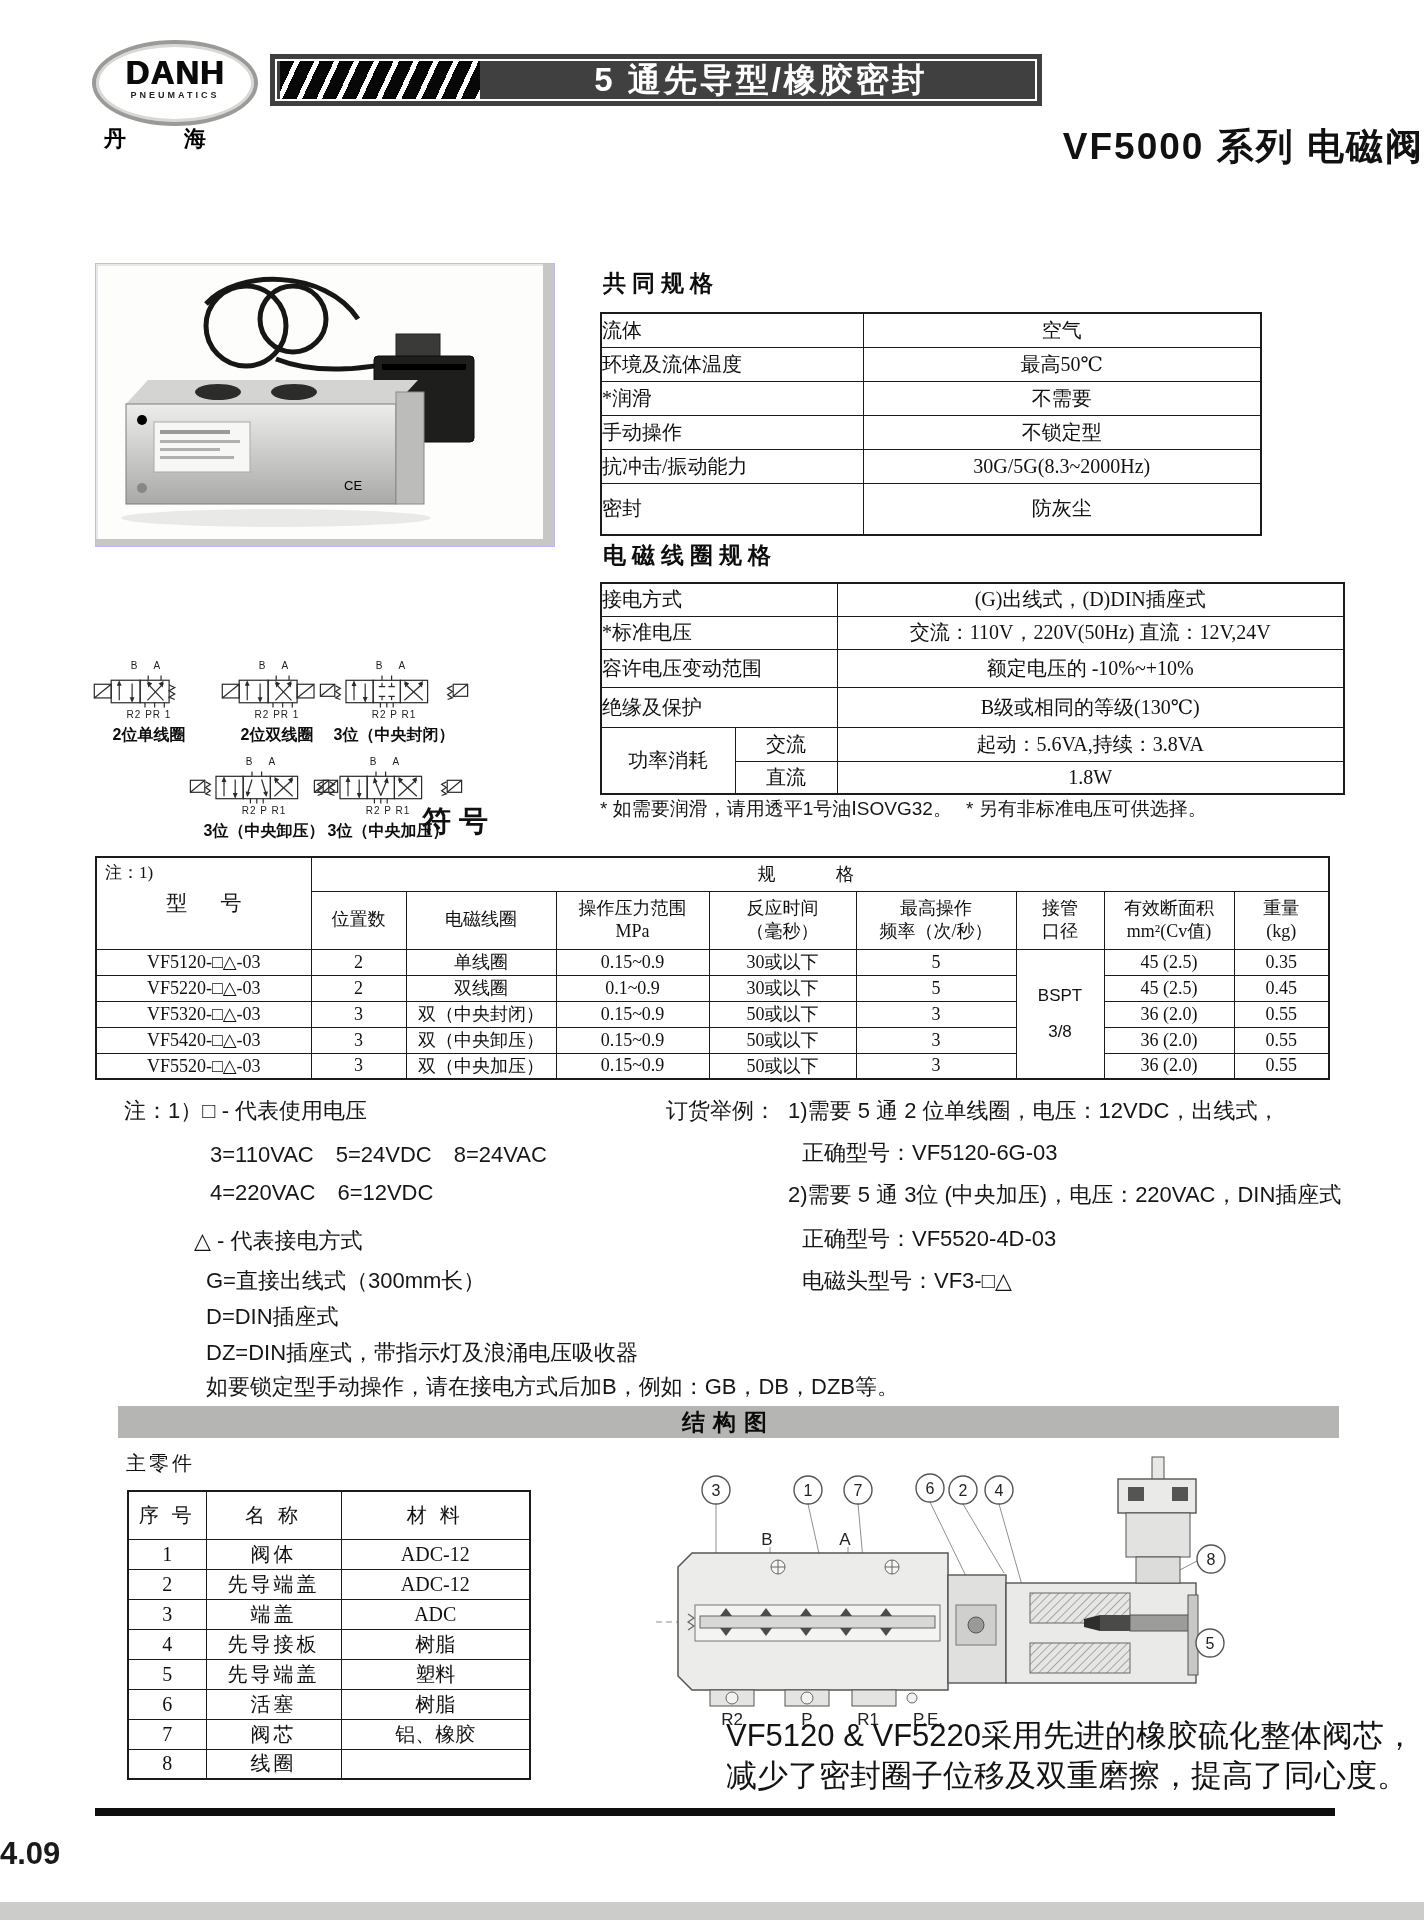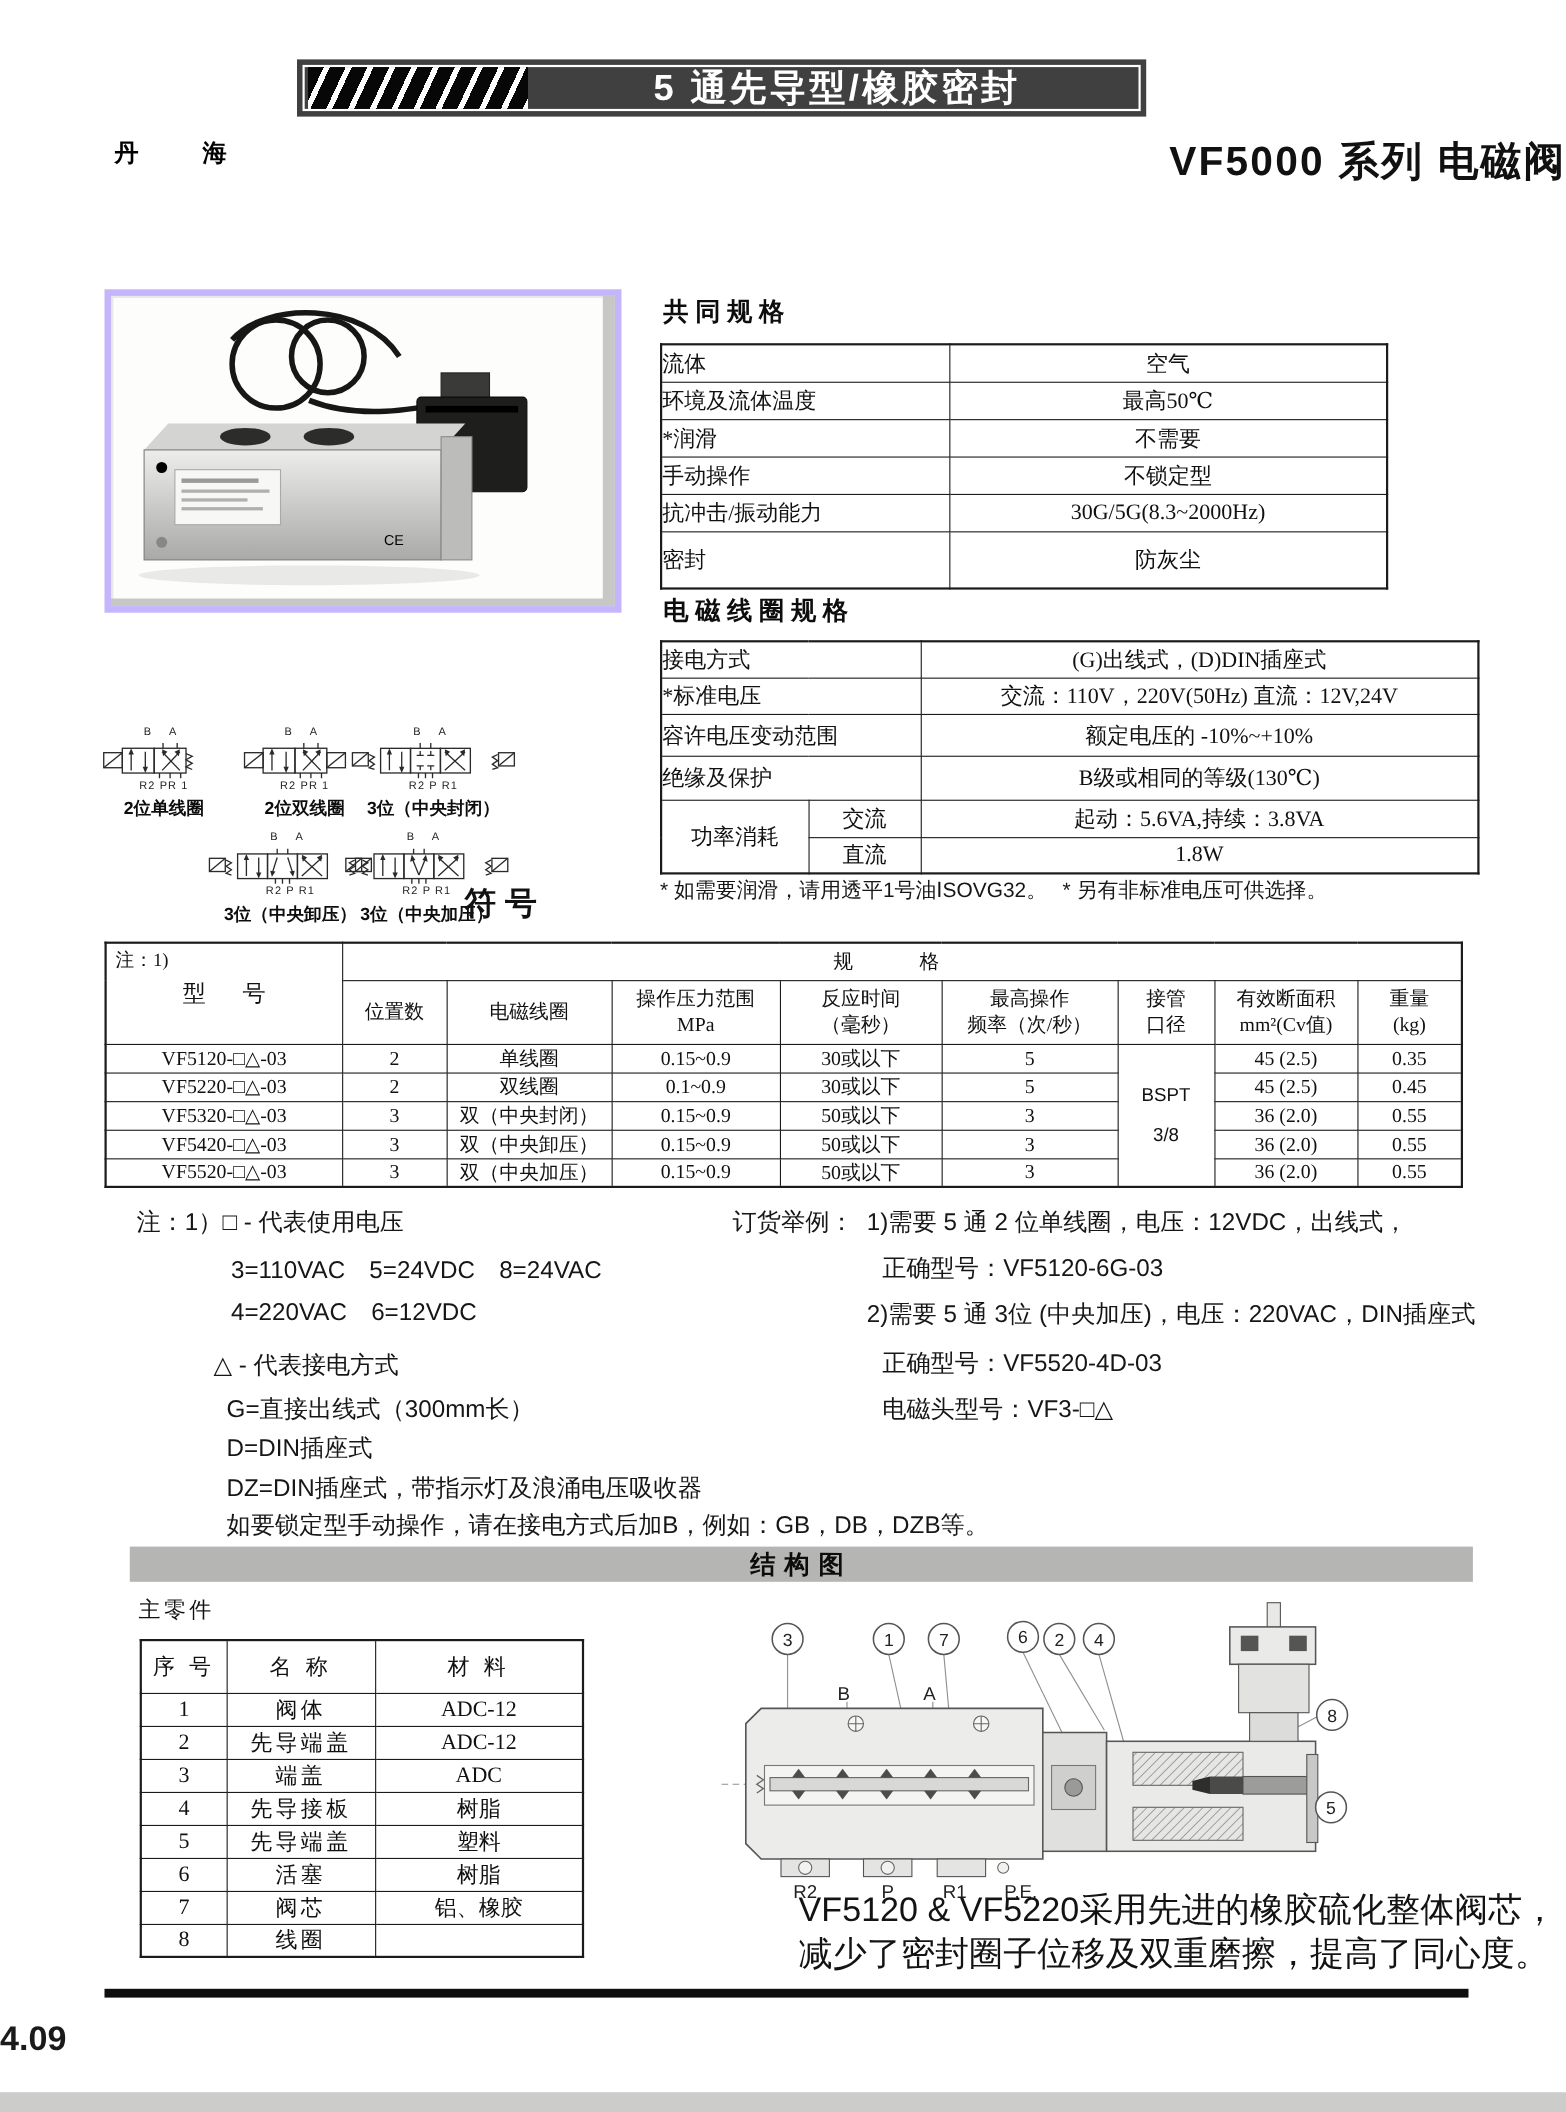--- a/index.html
+++ b/index.html
@@ -47,28 +47,32 @@
   .fnote{position:absolute;font-size:19px;font-weight:400;color:#161616;white-space:nowrap;}
   
   .gray-banner{position:absolute;left:118px;top:1406px;width:1221px;height:32px;background:#b5b5b3;
       text-align:center;line-height:32px;font-size:23px;font-weight:bold;letter-spacing:8px;color:#0c0c0c;}
   .parts-h{position:absolute;left:126px;top:1450px;font-size:20px;font-weight:normal;letter-spacing:3px;}
   .caption{position:absolute;left:678px;top:1716px;font-size:31px;color:#131313;line-height:40px;white-space:nowrap;margin-left:48px;}
   .caption span{display:block;}
   .divider{position:absolute;left:95px;top:1808px;width:1240px;height:8px;background:#0e0e0e;}
   .pagenum{position:absolute;left:0;top:1836px;width:1424px;font-size:31px;font-weight:bold;color:#1a1a1a;}
   .bottomstrip{position:absolute;left:0;top:1902px;width:1424px;height:18px;background:#cccccb;}
-  .photo-frame{position:absolute;left:95px;top:263px;width:458px;height:282px;border:6px solid #c4b5fd;
+  .photo-frame{position:absolute;left:95px;top:263px;width:458px;height:282px;border:1px solid #c4b5fd;
       background:#fdfdfc;box-shadow:inset -11px -7px 0 #c7c7c5,inset 2px 2px 0 #e8e8e6;}
 </style>
 </head>
 <body>
 
 <div id="page">
 
+  <div class="logo-oval">
+    <div class="logo-name">DANH</div>
+    <div class="logo-sub">PNEUMATICS</div>
+  </div>
   <div class="logo-cn">丹 海</div>
 
   <div class="banner">
     <div class="banner-inner"></div>
     <div class="banner-stripes"></div>
     <div class="banner-text">5 通先导型/橡胶密封</div>
   </div>
 
   <div class="title">VF5000 系列 电磁阀</div>
 

